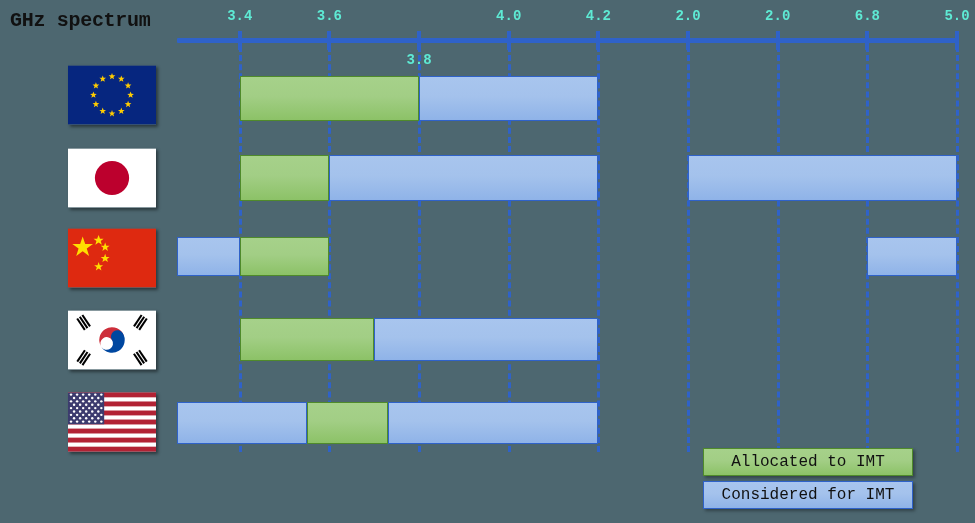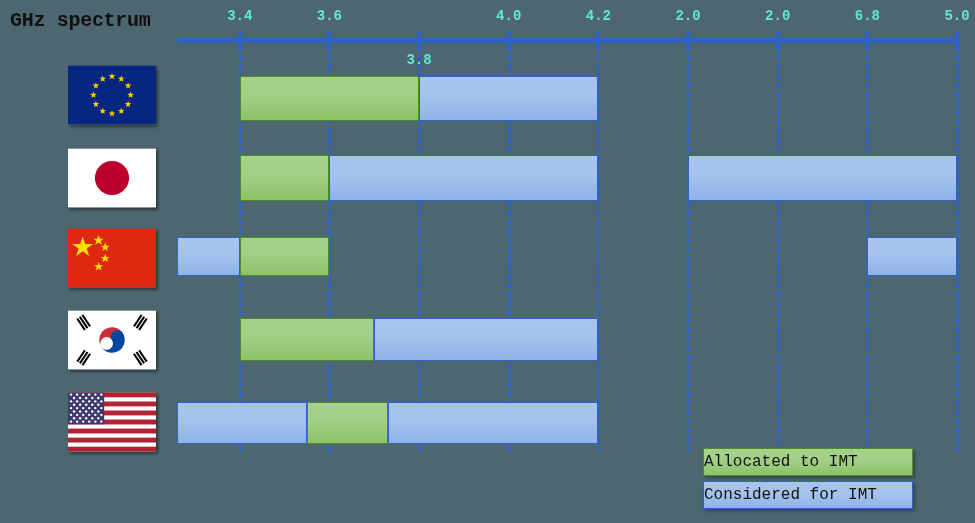--- a/index.html
+++ b/index.html
@@ -71,21 +71,21 @@
     overflow:hidden;
     box-shadow:2px 2px 3px rgba(0,0,0,0.45);
   }
   .flag svg{display:block;width:100%;height:100%;}
 
   
   .legend-item{
     position:absolute;
     box-sizing:border-box;
     border:1px solid #1f3f77;
-    display:flex;align-items:center;
+    display:flex;align-items:center;justify-content:center;
     font-size:16px;
     color:#111111;
     box-shadow:2px 2px 3px rgba(0,0,0,0.35);
   }
   .legend-item.green{
     background:linear-gradient(to bottom,#a6d18a 0%,#a2ce85 45%,#8cc267 100%);
     border-color:#4f8a2b;
   }
   .legend-item.blue{
     background:linear-gradient(to bottom,#a8c5ee 0%,#a4c2ec 45%,#8fb3e8 100%);

